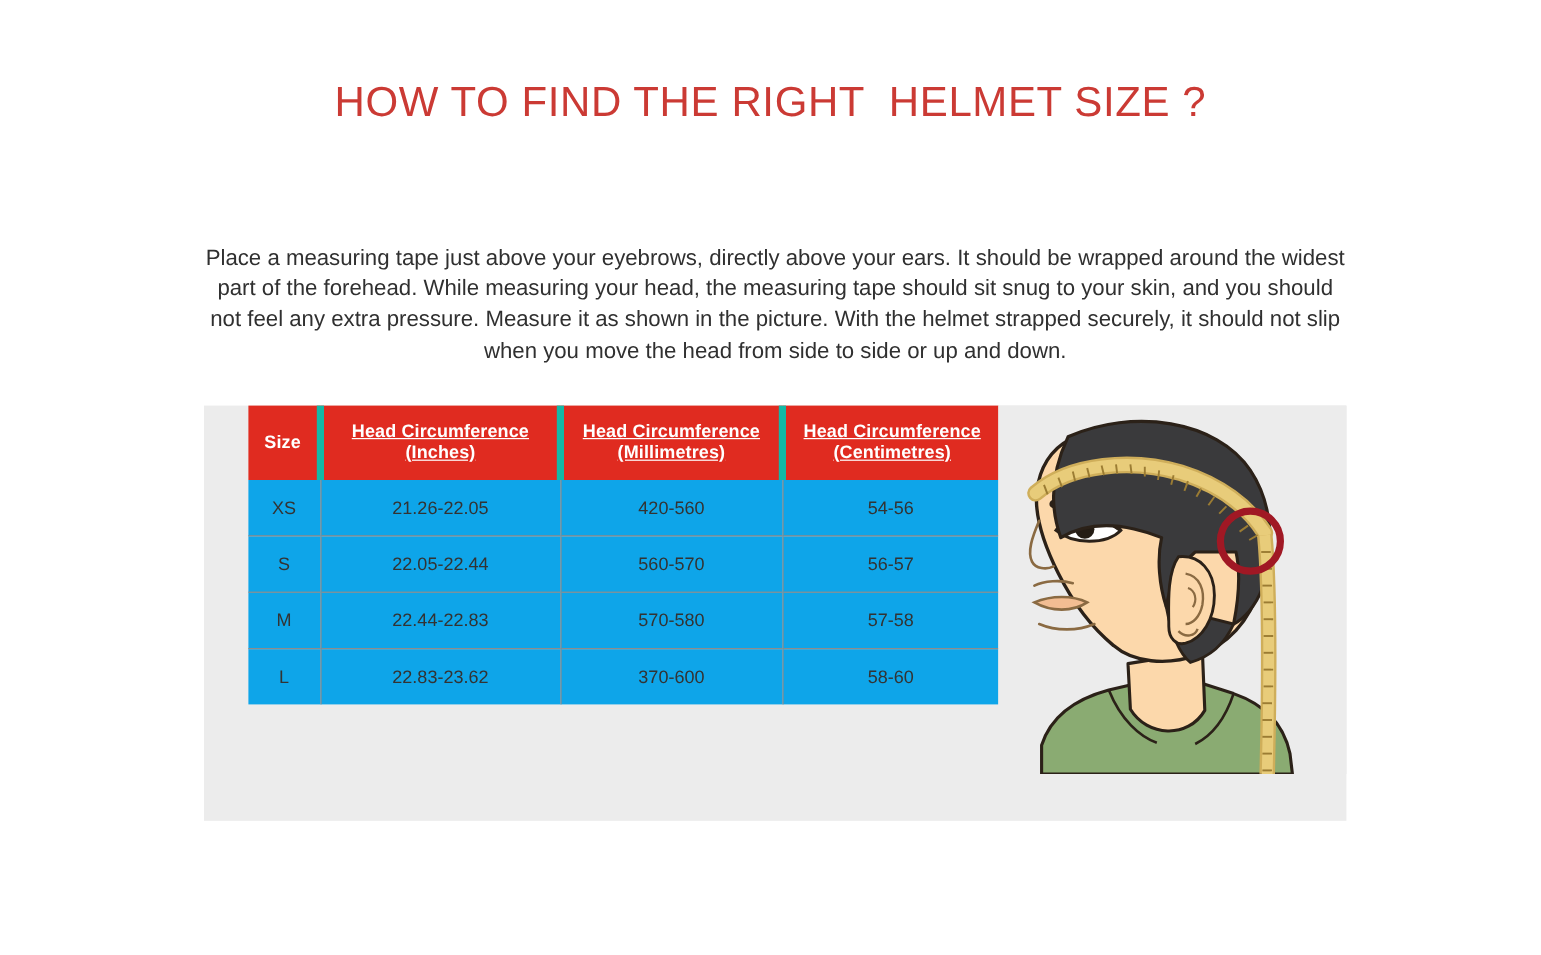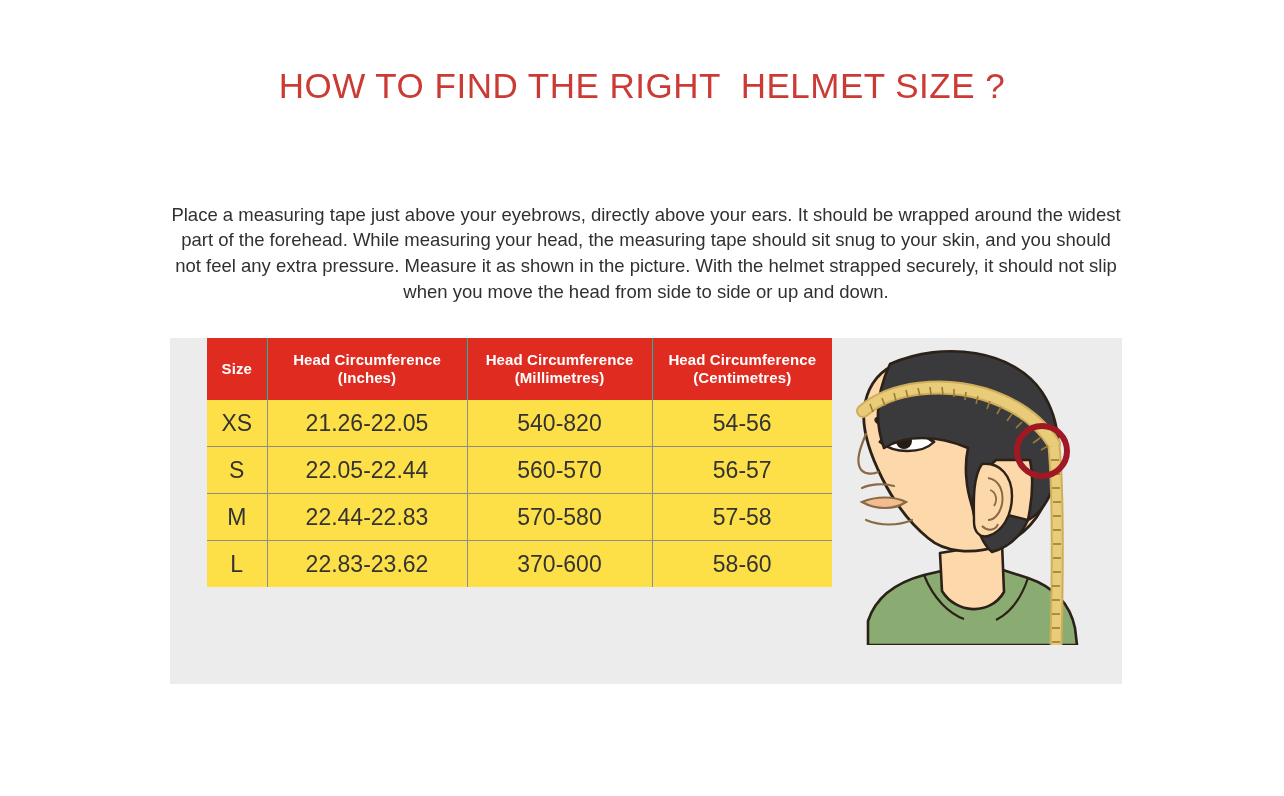--- a/index.html
+++ b/index.html
@@ -72,25 +72,25 @@
   .size-table thead th {
     background: #e02b20;
     color: #ffffff;
     font-size: 15px;
     font-weight: bold;
     line-height: 18px;
     height: 62px;
     border: none;
     letter-spacing: 0.1px;
   }
-  .size-table thead th + th { border-left: 1px solid #14b8a6; }
+  .size-table thead th + th { border-left: 6px solid #14b8a6; text-decoration: underline; }
   .size-table tbody td {
-    background: #fde047;
+    background: #0ea5e9;
     color: #333333;
-    font-size: 23px;
+    font-size: 15px;
     height: 46px;
     border-top: 1px solid #8c8c8c;
     border-left: 1px solid #8c8c8c;
   }
   .size-table tbody tr:first-child td { border-top: none; }
   .size-table tbody td:first-child { border-left: none; }
 
   .col-size  { width: 60px; }
   .col-in    { width: 200px; }
   .col-mm    { width: 185px; }
@@ -142,21 +142,21 @@
         <th>
           <span>Head Circumference</span>
           <span class="hdr-line2">(Centimetres)</span>
         </th>
       </tr>
     </thead>
     <tbody>
       <tr>
         <td>XS</td>
         <td>21.26-22.05</td>
-        <td>540-820</td>
+        <td>420-560</td>
         <td>54-56</td>
       </tr>
       <tr>
         <td>S</td>
         <td>22.05-22.44</td>
         <td>560-570</td>
         <td>56-57</td>
       </tr>
       <tr>
         <td>M</td>

